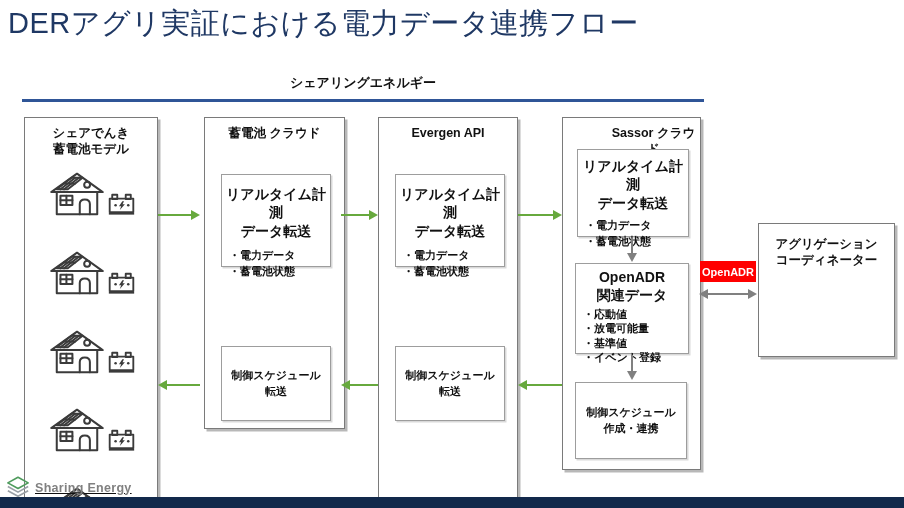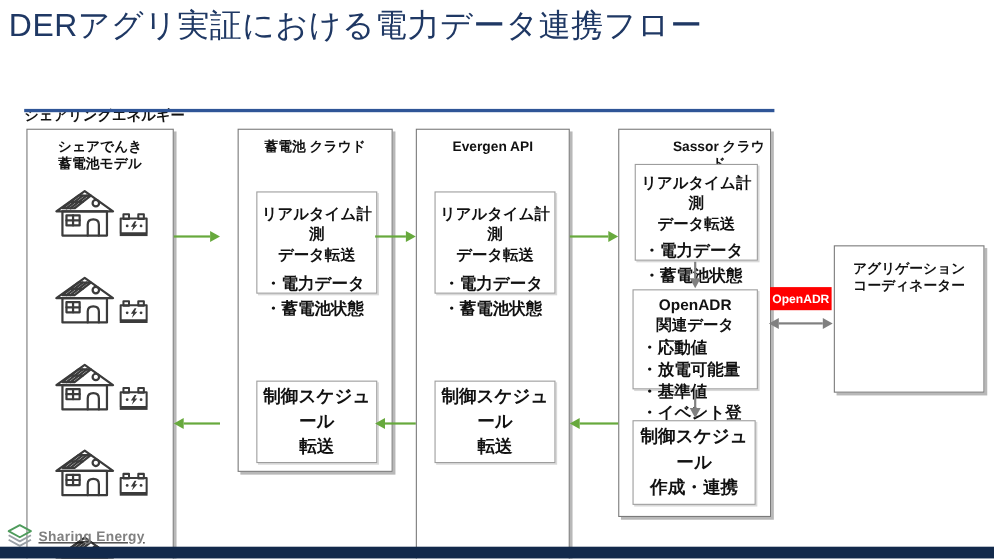--- a/index.html
+++ b/index.html
@@ -2,38 +2,38 @@
 <html><head>
 <meta charset="utf-8">
 <style>
   html,body { margin:0; padding:0; background:#ffffff; }
   body { font-family:"Liberation Sans", sans-serif; color:#111; }
   .stage { position:relative; width:904px; height:508px; background:#fff; overflow:hidden; }
 
   .page-title { position:absolute; left:8px; top:4px; font-size:29px; font-weight:500;
                 color:#1F3864; letter-spacing:.5px; white-space:nowrap; }
 
-  .group-wrap { position:absolute; left:22px; top:73px; width:682px; text-align:left;margin-top:23px; }
+  .group-wrap { position:absolute; left:22px; top:73px; width:682px; text-align:center; }
   .group-label { font-size:13px; font-weight:700; color:#111; }
   .divider { position:absolute; left:22px; top:99px; width:682px; height:3px; background:#2F5597; }
 
   .obox { position:absolute; background:#fff; border:1.6px solid #7a7a7a;
           box-shadow:2.5px 2.5px 0 rgba(0,0,0,.28); box-sizing:border-box; }
   .obox-title { margin-top:7px; text-align:center; font-size:12.5px; font-weight:700;
                 line-height:1.3; }
   .prel { white-space:pre-line; }
 
   .ibox { position:absolute; background:#fff; border:1.1px solid #9d9d9d;
           box-shadow:1.5px 1.5px 0 rgba(0,0,0,.15); box-sizing:border-box; }
   .ibox-head { text-align:center; font-size:14px; font-weight:700; line-height:1.32; }
   .ibox ul { list-style:none; margin:8px 0 0; padding:0 2px 0 7px; }
-  .ibox li { font-size:15px; font-weight:600; line-height:1.42; }
+  .ibox li { font-size:11px; font-weight:600; line-height:1.42; }
   .ibox li::before { content:"・"; margin-right:0; }
   .center-box { display:flex; align-items:center; justify-content:center; text-align:center;
-                font-size:16px; font-weight:700; line-height:1.45; }
+                font-size:11px; font-weight:700; line-height:1.45; }
 
   .units { position:absolute; left:0; right:0; top:52px; bottom:8px; display:flex;
            flex-direction:column; justify-content:space-between; align-items:center; }
   .unit { display:flex; align-items:flex-end; gap:2px; }
 
   .harrow { position:absolute; display:flex; align-items:center; height:12px; --c:#67A93D; }
   .harrow.gray { --c:#808080; }
   .harrow .shaft { flex:1; height:2.7px; background:var(--c); }
   .harrow .head-r { width:0; height:0; border-top:5.5px solid transparent;
                     border-bottom:5.5px solid transparent; border-left:9px solid var(--c); }
@@ -191,21 +191,21 @@
           <rect class="ln" x="2" y="6" width="28" height="16" fill="#fff"></rect>
           <circle class="fl" cx="9" cy="14" r="1.5"></circle>
           <polygon class="fl" points="17,9 13,15 15.6,15 14,19.5 20,12.8 17.2,12.8 19,9"></polygon>
           <circle class="fl" cx="24" cy="14" r="1.5"></circle>
           <rect class="fl" x="1" y="22.5" width="30" height="2.5"></rect>
         </svg>
       </div>
     </div>
   </div>
 
-  <div class="obox" style="left:216px; top:117px; width:141px; height:312px;">
+  <div class="obox" style="left:204px; top:117px; width:141px; height:312px;">
     <div class="obox-title">蓄電池 クラウド</div>
     <div class="ibox" style="left:16px; top:56px; width:110px; height:93px; padding-top:10px;">
       <div class="ibox-head prel">リアルタイム計測
 データ転送</div>
       <ul>
         <li>電力データ</li>
         <li>蓄電池状態</li>
       </ul>
     </div>
     <div class="ibox center-box prel" style="left:16px; top:228px; width:110px; height:75px;">制御スケジュール

